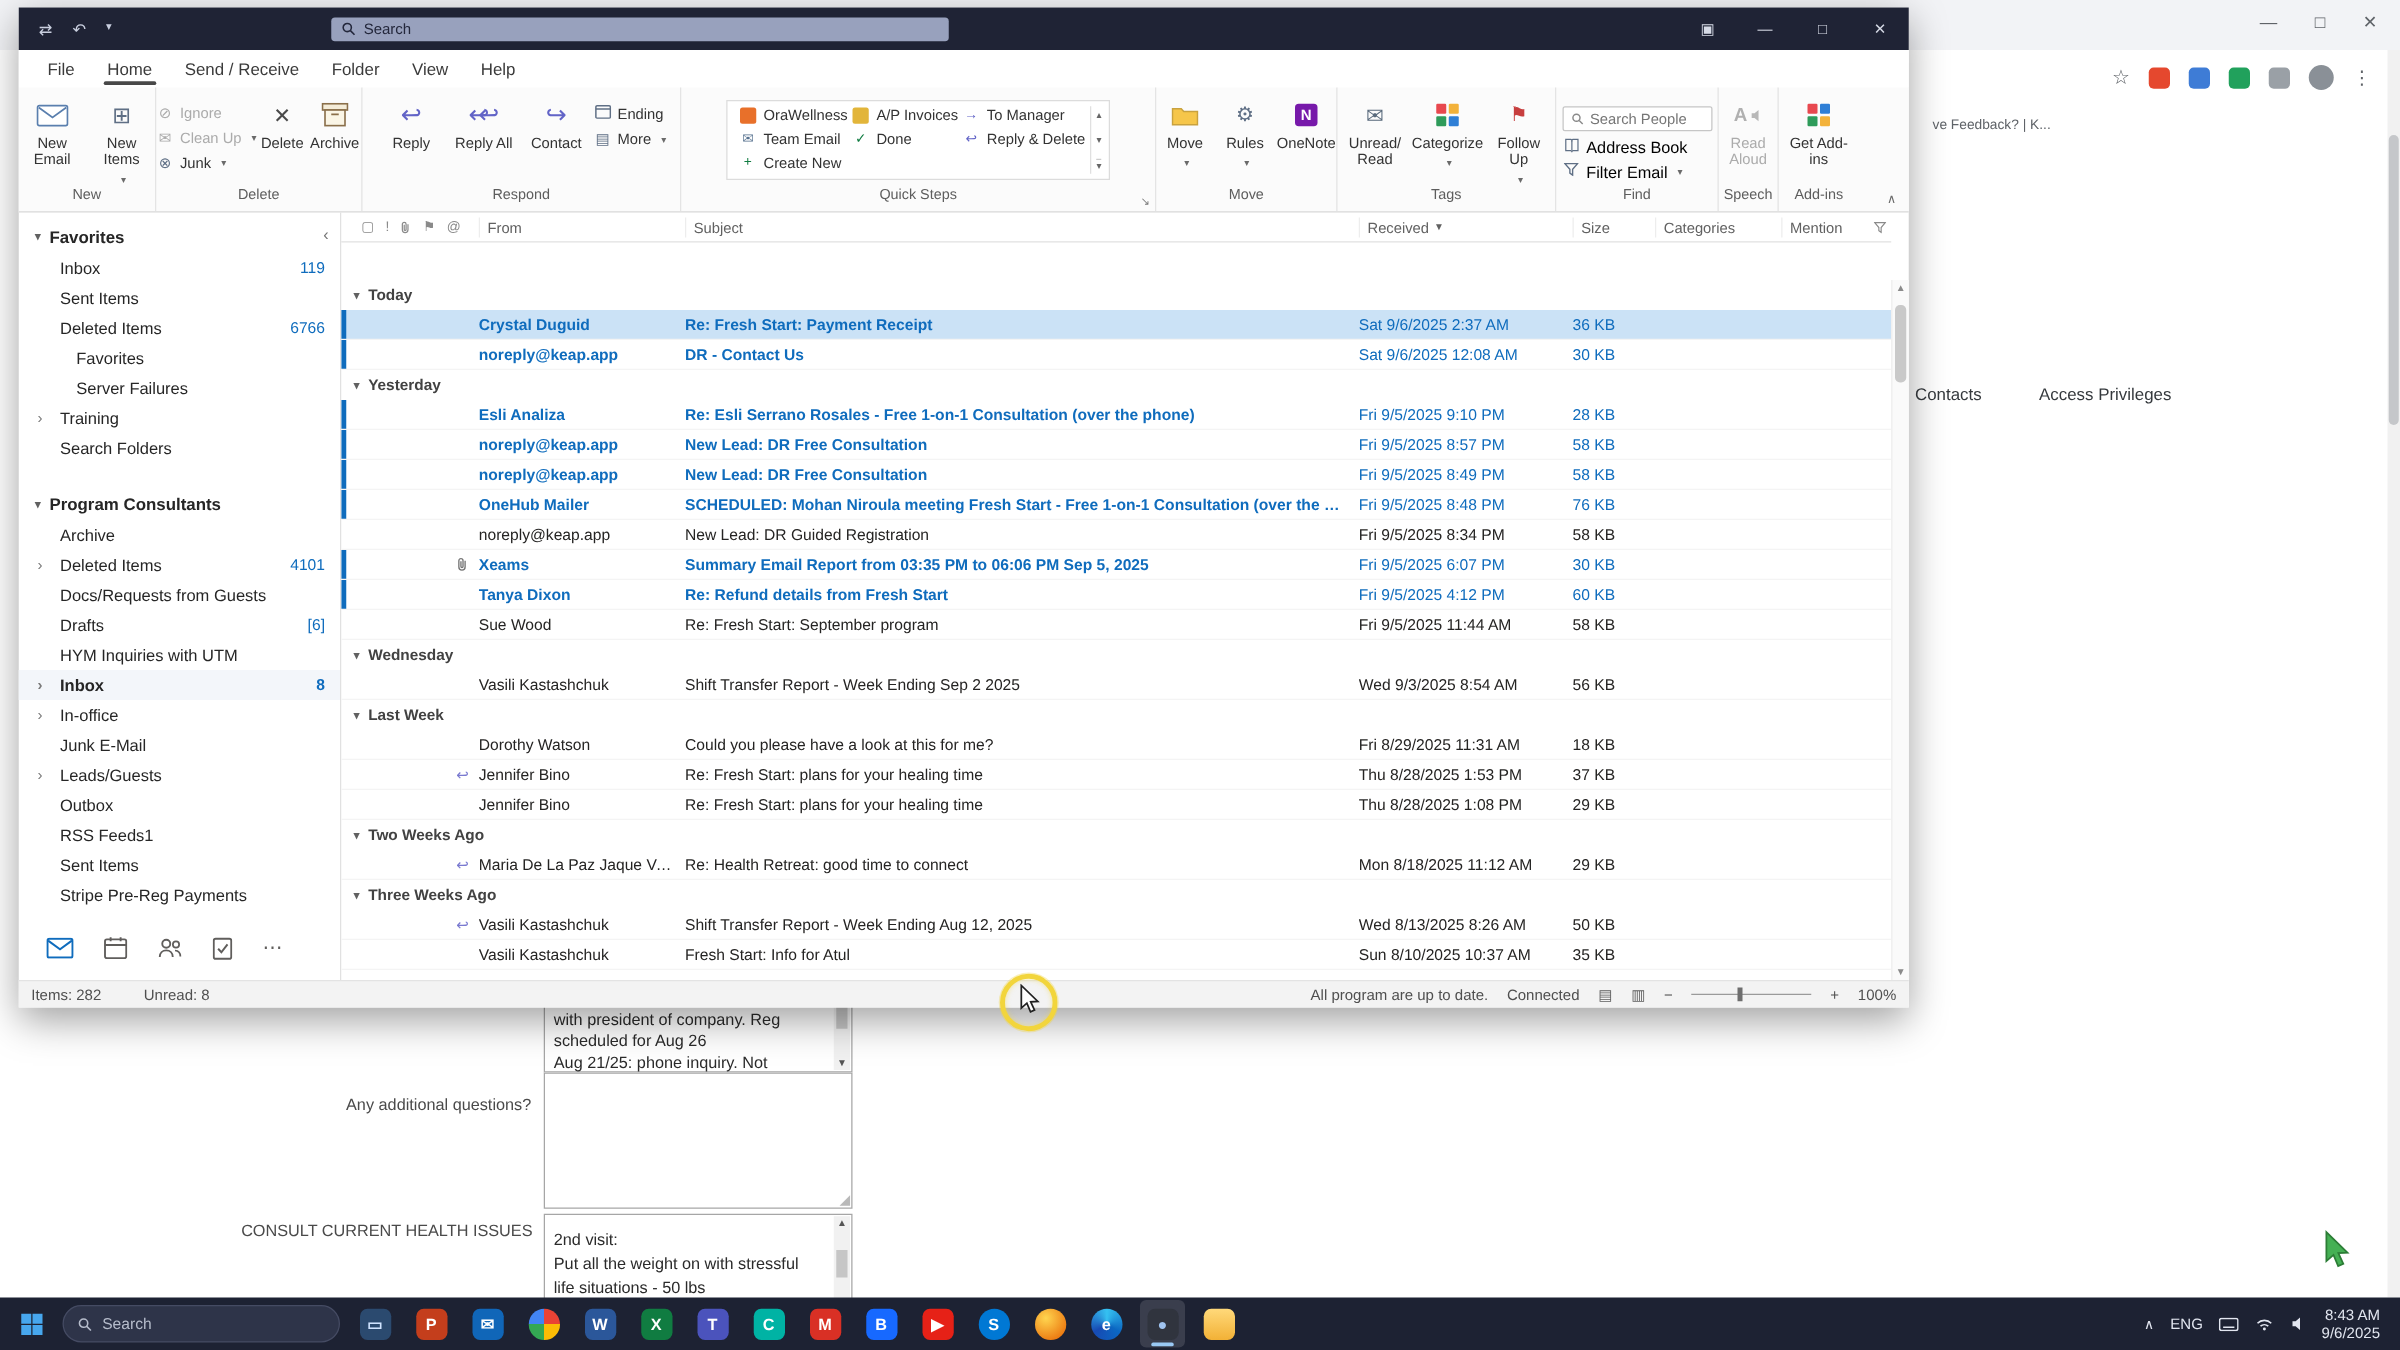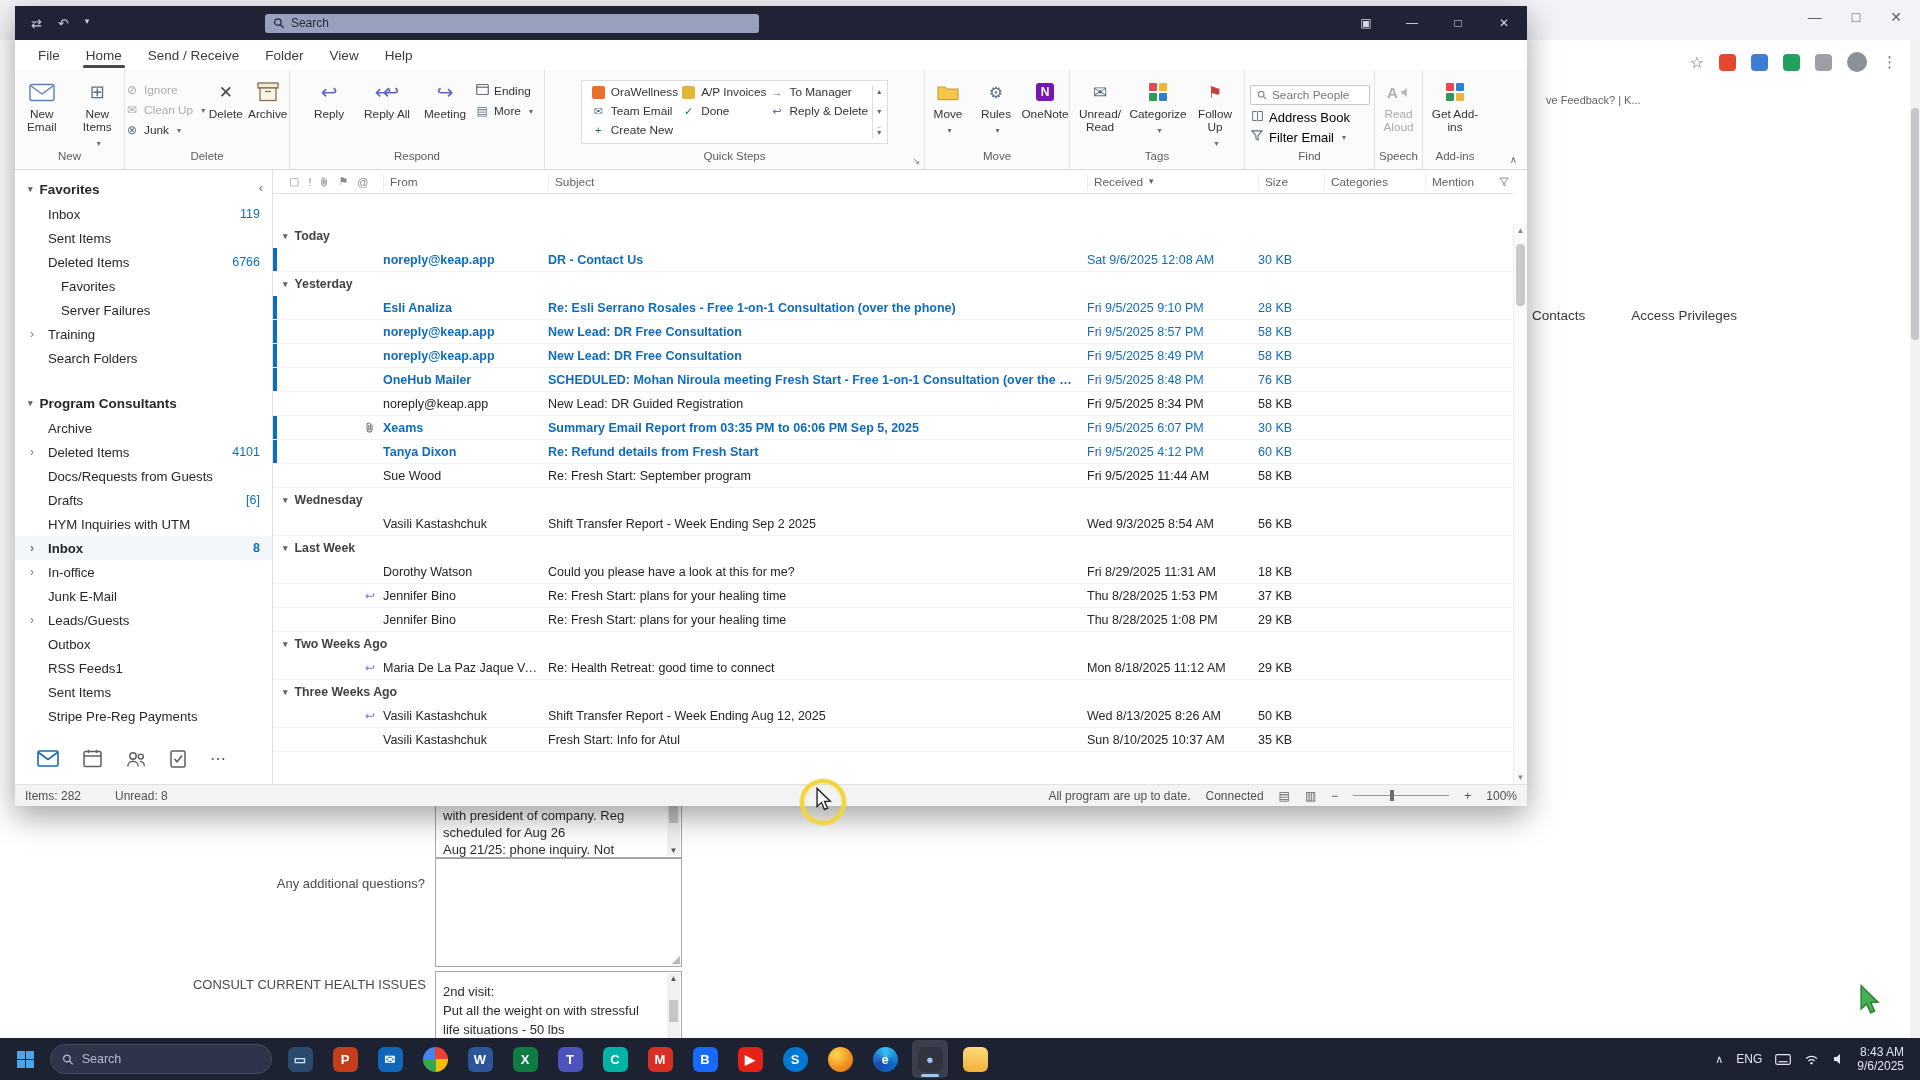--- a/index.html
+++ b/index.html
@@ -292,21 +292,21 @@
         <div class="bigbtn">
           <span class="bico" style="font-size:20px;color:#6264c7">↩</span>
           <span>Reply</span>
         </div>
         <div class="bigbtn">
           <span class="bico" style="font-size:20px;color:#6264c7;letter-spacing:-9px;padding-right:9px">↩↩</span>
           <span>Reply All</span>
         </div>
         <div class="bigbtn">
           <span class="bico" style="font-size:20px;color:#6264c7">↪</span>
-          <span>Meeting</span>
+          <span>Contact</span>
         </div>
         <div class="minicol">
           <span class="minibtn">
             <span class="mico">
               <svg width="13" height="12" viewBox="0 0 13 12">
                   <rect x="0.7" y="1.5" width="11.6" height="10" rx="1" fill="none" stroke="#5f6f85" stroke-width="1.2"></rect>
                   <line x1="0.7" y1="4.2" x2="12.3" y2="4.2" stroke="#5f6f85" stroke-width="1.2"></line>
                 </svg>
             </span>
               <span>Ending</span>
@@ -690,20 +690,36 @@
       <div class="rows">
 
           <div>
             <div class="group-row">
               <span class="chev">▾</span>
               <span>Today</span>
             </div>
 
           </div>
 
+          <div>
+
+            <div class="mail-row unread selected">
+              <span class="ubar"></span>
+              <span class="icell">
+                
+                
+              </span>
+              <span class="cell c-from">Crystal Duguid</span>
+              <span class="cell c-subj">Re: Fresh Start: Payment Receipt</span>
+              <span class="cell c-recv">Sat 9/6/2025 2:37 AM</span>
+              <span class="cell c-size">36 KB</span>
+              <span class="cell"></span>
+              <span class="cell"></span>
+            </div>
+          </div>
 
           <div>
 
             <div class="mail-row unread">
               <span class="ubar"></span>
               <span class="icell">
                 
                 
               </span>
               <span class="cell c-from">noreply@keap.app</span>

